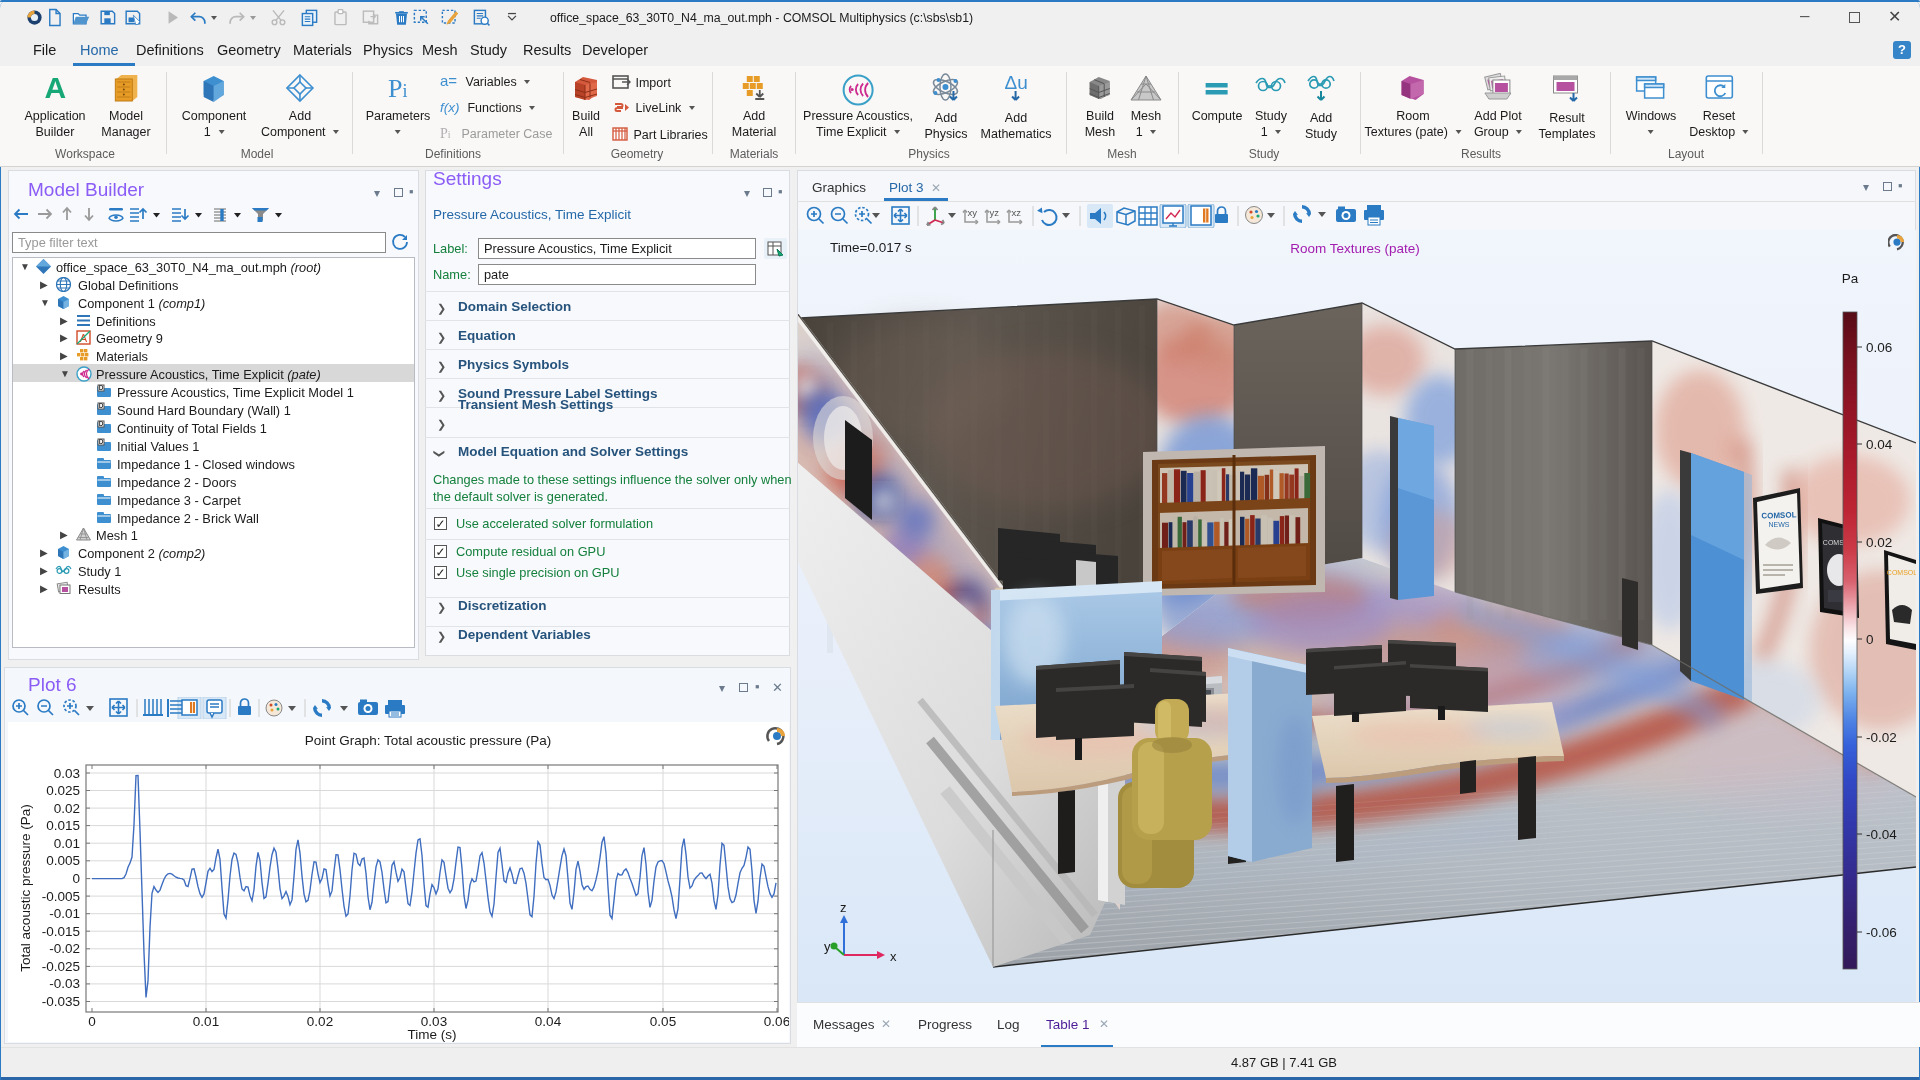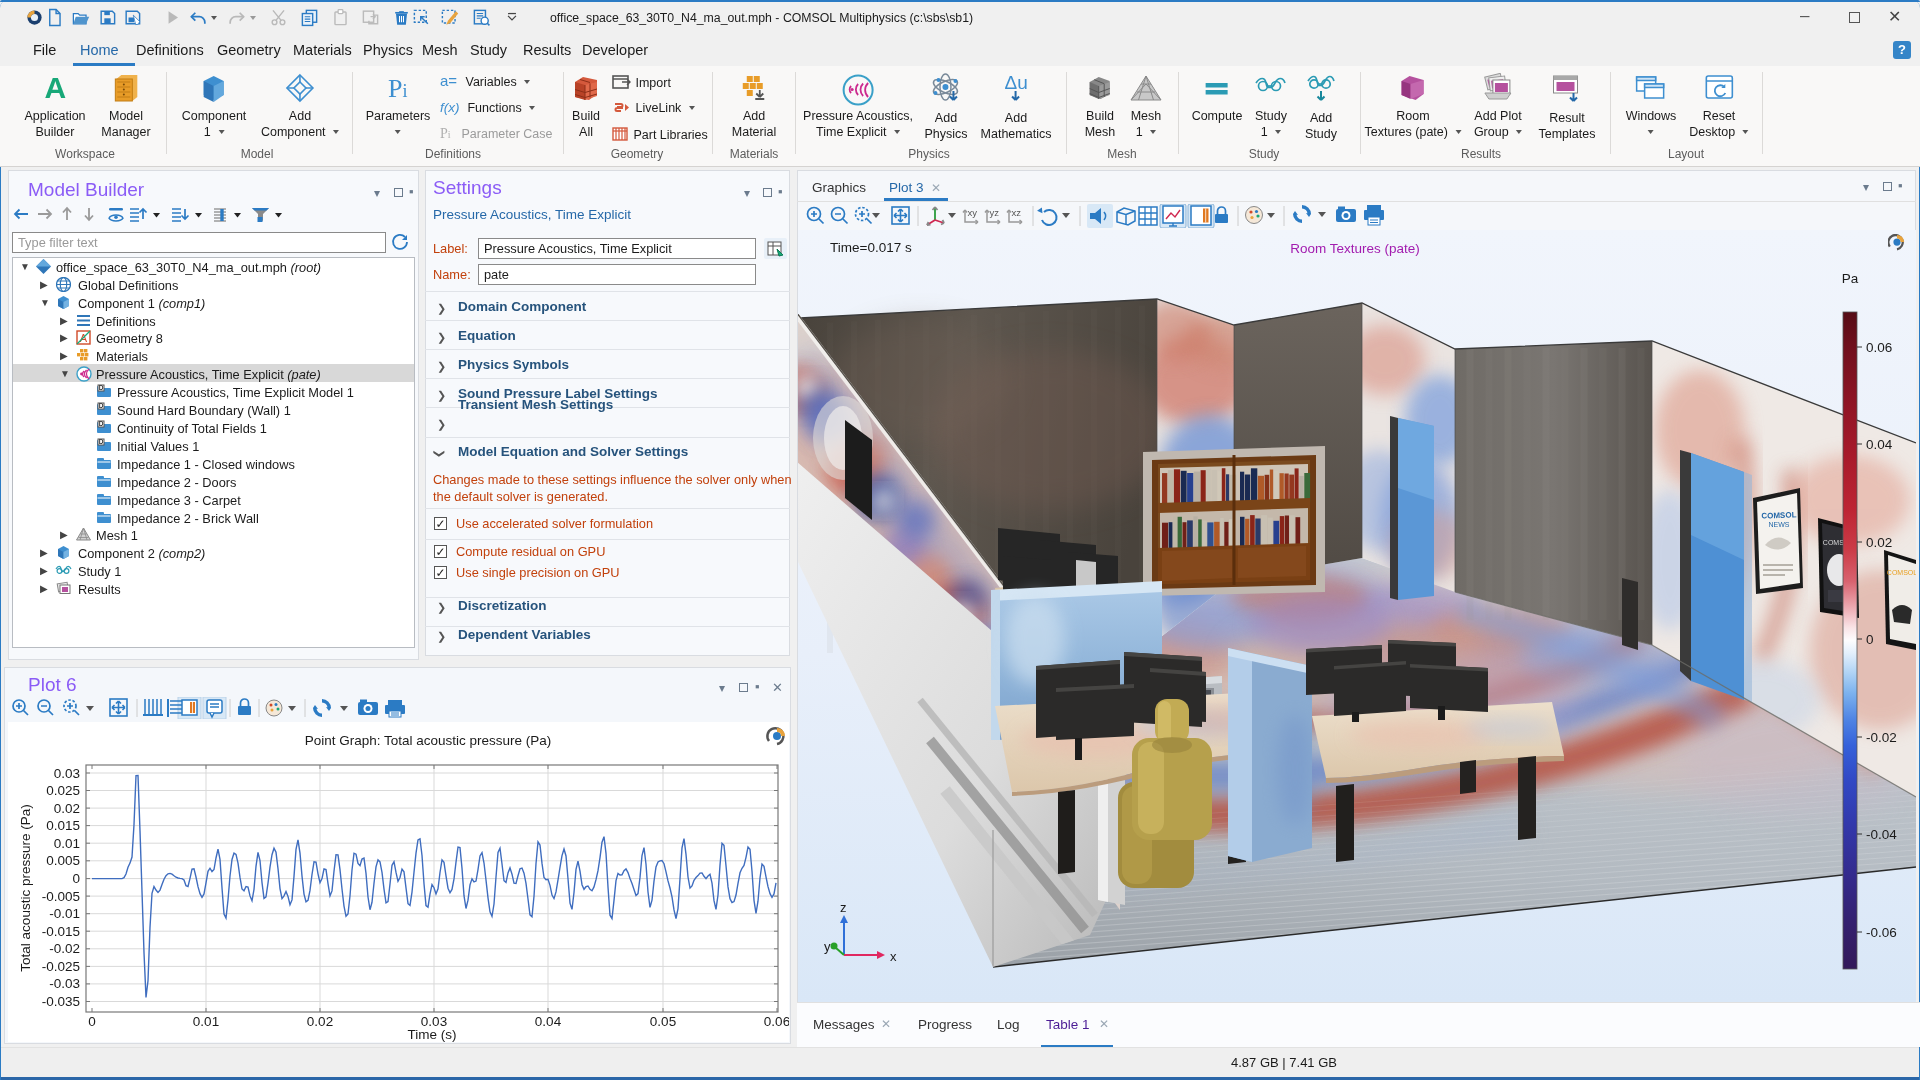--- a/index.html
+++ b/index.html
@@ -29,21 +29,21 @@
 
 .trow{position:absolute;height:18px;font-size:12.8px;color:#1b1b1b;white-space:nowrap}
 .trow i{font-style:italic}
 .chev{position:absolute;font-size:10px;color:#444}
 
 .shead{position:absolute;font-size:13.5px;color:#26537c;font-weight:bold;white-space:nowrap}
 .schev{position:absolute;font-size:11px;color:#555}
 .sline{position:absolute;height:1px;background:#e0e3e8;left:425px;width:365px}
 .inp{position:absolute;background:#fff;border:1px solid #8a8a8a;font-size:12.8px;color:#1b1b1b;padding:1px 5px;line-height:17px}
 .cb{position:absolute;width:13px;height:13px;border:1px solid #555;background:#fff;font-size:12px;line-height:12px;text-align:center;color:#222}
-.slbl{position:absolute;font-size:12.8px;color:#c2410c;white-space:nowrap}
+.slbl{position:absolute;font-size:12.8px;color:#15803d;white-space:nowrap}
 
 #btabs{position:absolute;left:797px;top:1002px;width:1145px;height:45px;background:#fbfcfe;border-top:1px solid #e0e0e0}
 #btabs span{position:absolute;top:14px;font-size:13.5px;color:#333}
 #status{position:absolute;left:1px;top:1047px;width:1918px;height:33px;background:#efefef;border-top:1px solid #e2e2e2;border-bottom:3px solid #2b66a8}
 #status .txt{position:absolute;left:1283px;top:7px;transform:translateX(-50%);font-size:13px;color:#1b1b1b}
 svg.abs,svg.qicon{display:block}
 .rrow svg{display:inline-block}
 </style></head><body>
 <div id="win"></div>
 <div style="position:absolute;left:0;top:0;width:100%;height:2px;background:#2b7bc4;border-radius:8px 8px 0 0;z-index:50"></div>
@@ -398,21 +398,21 @@
 <svg class="abs" style="left:76px;top:313px" width="15" height="15" viewBox="0 0 15 15">
       <path d="M1 3h13M1 7.5h13M1 12h13" stroke="#2f76b8" stroke-width="2.2"></path>
     </svg>
 <div class="trow" style="left:96px;top:314px">Definitions</div>
 <div class="chev" style="left:60px;top:332px">▶</div>
 <svg class="abs" style="left:76px;top:330px" width="15" height="15" viewBox="0 0 15 15">
       <rect x="1" y="1" width="13" height="13" fill="#fff" stroke="#d04a28" stroke-width="1.4"></rect>
       <text x="7.5" y="11.5" font-size="11" fill="#d04a28" text-anchor="middle" font-family="Liberation Sans">A</text>
       <path d="M1 14L14 1" stroke="#18a878" stroke-width="1.2"></path>
     </svg>
-<div class="trow" style="left:96px;top:331px">Geometry 8</div>
+<div class="trow" style="left:96px;top:331px">Geometry 9</div>
 <div class="chev" style="left:60px;top:350px">▶</div>
 <svg class="abs" style="left:76px;top:348px" width="15" height="15" viewBox="0 0 15 15">
       <g fill="#e89c28">
         <rect x="4" y="1" width="3.4" height="3.4"></rect>
         <rect x="8" y="1" width="3.4" height="3.4"></rect>
         <rect x="1" y="5" width="3.4" height="3.4"></rect>
         <rect x="5" y="5" width="3.4" height="3.4"></rect>
         <rect x="9" y="5" width="3.4" height="3.4"></rect>
         <rect x="4" y="9" width="3.4" height="3.4"></rect>
         <rect x="8" y="9" width="3.4" height="3.4"></rect>
@@ -506,38 +506,38 @@
       <g transform="rotate(-10 7 7)">
         <rect x="2" y="2" width="10" height="8" fill="#e8e8e8" stroke="#888"></rect>
       </g>
       <rect x="4" y="4" width="10" height="8.5" fill="#fff" stroke="#777"></rect>
       <rect x="6" y="6" width="6" height="5" fill="#b5519e"></rect>
     </svg>
 <div class="trow" style="left:78px;top:582px">Results</div>
 </div>
 <div id="settingsp">
 <div class="panel" style="left:425px;top:170px;width:365px;height:486px"></div>
-<div class="ptitle" style="left:433px;top:177px">Settings</div>
+<div class="ptitle" style="left:433px;top:168px">Settings</div>
 <div class="abs" style="left:433px;top:207px;font-size:13.5px;color:#2568a8">Pressure Acoustics, Time Explicit</div>
 <div class="pctl" style="left:744px;top:186px">▾</div>
 <div class="abs" style="left:763px;top:188px;width:9px;height:9px;border:1.3px solid #6b7b8d"></div>
 <div class="pctl" style="left:778px;top:184px;font-size:13px">▪</div>
 <div class="slbl" style="left:433px;top:241px">Label:</div>
 <div class="inp" style="left:478px;top:238px;width:278px;height:21px">Pressure Acoustics, Time Explicit</div>
 <svg class="abs" style="left:764px;top:238px" width="23" height="21" viewBox="0 0 23 21">
       <rect x="0" y="0" width="23" height="21" rx="2" fill="#e8f0f8"></rect>
       <rect x="4" y="4" width="13" height="13" fill="#fff" stroke="#555"></rect>
       <path d="M4 8h13M9 4v13" stroke="#555"></path>
       <path d="M13 11l6 6-4 1z" fill="#18a878" stroke="#0c7a54"></path>
     </svg>
 <div class="slbl" style="left:433px;top:267px">Name:</div>
 <div class="inp" style="left:478px;top:264px;width:278px;height:21px">pate</div>
 <div class="sline" style="top:291px"></div>
 <div class="schev" style="left:437px;top:302px">❯</div>
-    <div class="shead" style="left:458px;top:299px">Domain Component</div>
+    <div class="shead" style="left:458px;top:299px">Domain Selection</div>
 <div class="sline" style="top:320px"></div>
 <div class="schev" style="left:437px;top:331px">❯</div>
     <div class="shead" style="left:458px;top:328px">Equation</div>
 <div class="sline" style="top:349px"></div>
 <div class="schev" style="left:437px;top:360px">❯</div>
     <div class="shead" style="left:458px;top:357px">Physics Symbols</div>
 <div class="sline" style="top:378px"></div>
 <div class="schev" style="left:437px;top:389px">❯</div>
     <div class="shead" style="left:458px;top:386px">Sound Pressure Label Settings</div>
 <div class="sline" style="top:407px"></div>

